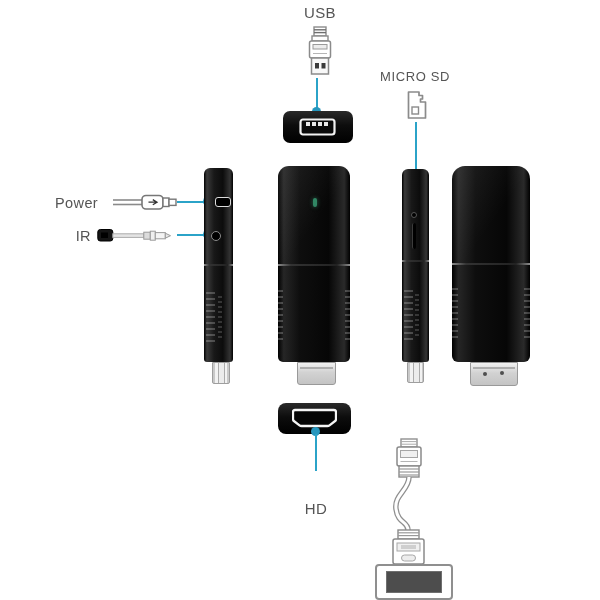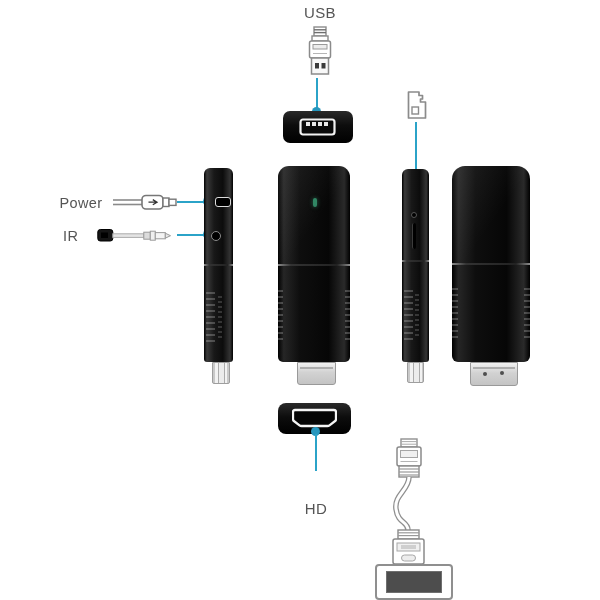--- a/index.html
+++ b/index.html
@@ -91,44 +91,45 @@
   <div class="port-box" style="left:283px;top:111px;width:70px;height:32px;border-radius:7px;">
     <svg class="abs" style="left:16px;top:7px;" width="37" height="18" viewBox="0 0 37 18">
       <rect x="1.5" y="1.5" width="34" height="15" rx="2.5" fill="#0a0a0a" stroke="#f2f2f2" stroke-width="2.2"></rect>
       <rect x="7" y="4" width="4" height="4" fill="#e8e8e8"></rect>
       <rect x="13" y="4" width="4" height="4" fill="#e8e8e8"></rect>
       <rect x="19" y="4" width="4" height="4" fill="#e8e8e8"></rect>
       <rect x="25" y="4" width="4" height="4" fill="#e8e8e8"></rect>
     </svg>
   </div>
 
+  <div class="label" style="left:370px;top:69px;width:90px;text-align:center;font-size:13px;letter-spacing:.6px;">MICRO SD</div>
 
   <svg class="abs" style="left:404px;top:90px;" width="26" height="30" viewBox="0 0 26 30">
     <polygon points="4.5,2 15,2 15,5.5 18.5,5.5 18.5,9 16.5,9 16.5,12 21.5,12 21.5,28 4.5,28" fill="#fff" stroke="#8b8b8b" stroke-width="1.7" stroke-linejoin="round"></polygon>
     <rect x="8" y="17" width="6.5" height="7" fill="none" stroke="#8b8b8b" stroke-width="1.4"></rect>
   </svg>
 
   <div class="lead v" style="left:415px;top:122px;height:77px;"></div>
   <div class="dot" style="left:412px;top:197px;"></div>
 
-  <div class="label" style="left:55px;top:195px;width:52px;text-align:center;">Power</div>
+  <div class="label" style="left:55px;top:195px;width:52px;text-align:left;">Power</div>
 
   <svg class="abs" style="left:113px;top:192px;" width="64" height="21" viewBox="0 0 64 21">
     <line x1="0" y1="8" x2="29" y2="8" stroke="#8a8a8a" stroke-width="1.6"></line>
     <line x1="0" y1="12.5" x2="29" y2="12.5" stroke="#8a8a8a" stroke-width="1.6"></line>
     <rect x="29" y="3.5" width="21" height="13.5" rx="4" fill="#fff" stroke="#777" stroke-width="1.6"></rect>
     <path d="M35.5,10.2 h8.5 m-4.2,-2.6 l4.2,2.6 l-4.2,2.6" stroke="#333" stroke-width="1.3" fill="none"></path>
     <rect x="50" y="6" width="6" height="8.5" fill="#fff" stroke="#777" stroke-width="1.4"></rect>
     <rect x="56" y="7.2" width="7" height="6.2" fill="#fff" stroke="#777" stroke-width="1.4"></rect>
   </svg>
 
   <div class="lead h" style="left:177px;top:201px;width:30px;"></div>
   <div class="dot" style="left:203px;top:197px;"></div>
 
-  <div class="label" style="left:63px;top:228px;width:28px;">IR</div>
+  <div class="label" style="left:63px;top:228px;width:28px;text-align:right;">IR</div>
 
   <svg class="abs" style="left:97px;top:227px;" width="79" height="17" viewBox="0 0 79 17">
     <rect x="0.8" y="2.5" width="15" height="11.5" rx="2.5" fill="#151515" stroke="#000" stroke-width="1"></rect>
     <rect x="4" y="5.5" width="7" height="5.5" fill="#000"></rect>
     <rect x="15.8" y="6.8" width="31" height="3.6" fill="#e4e4e4" stroke="#ababab" stroke-width="1"></rect>
     <rect x="46.8" y="5.2" width="6.5" height="7" fill="#dcdcdc" stroke="#9a9a9a" stroke-width="1"></rect>
     <rect x="53.3" y="4.2" width="5" height="9" fill="#efefef" stroke="#9a9a9a" stroke-width="1"></rect>
     <rect x="58.3" y="5.6" width="10" height="6.2" fill="#f4f4f4" stroke="#9a9a9a" stroke-width="1"></rect>
     <polygon points="68.3,6.2 73.5,8.7 68.3,11.2" fill="#e8e8e8" stroke="#9a9a9a" stroke-width="1"></polygon>
   </svg>

